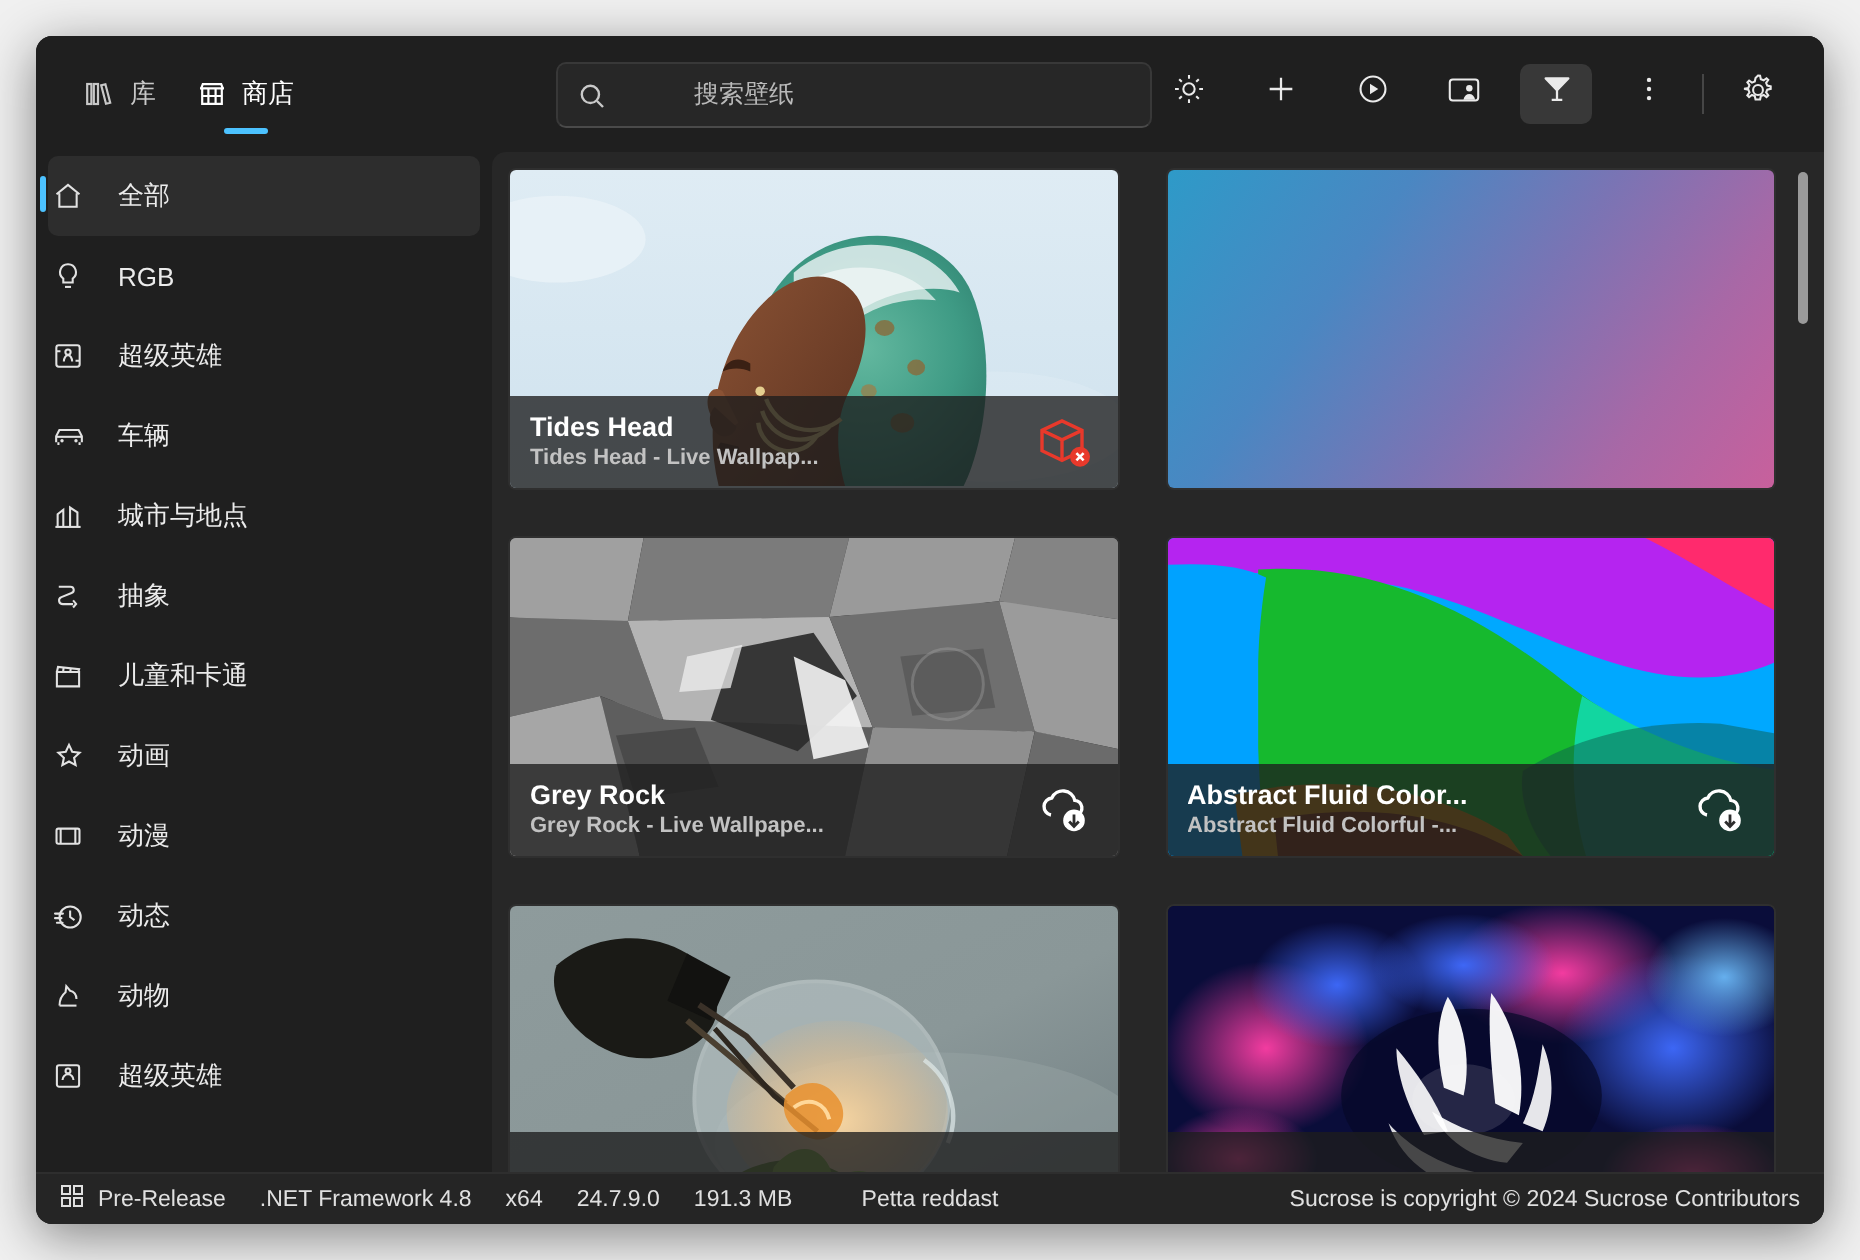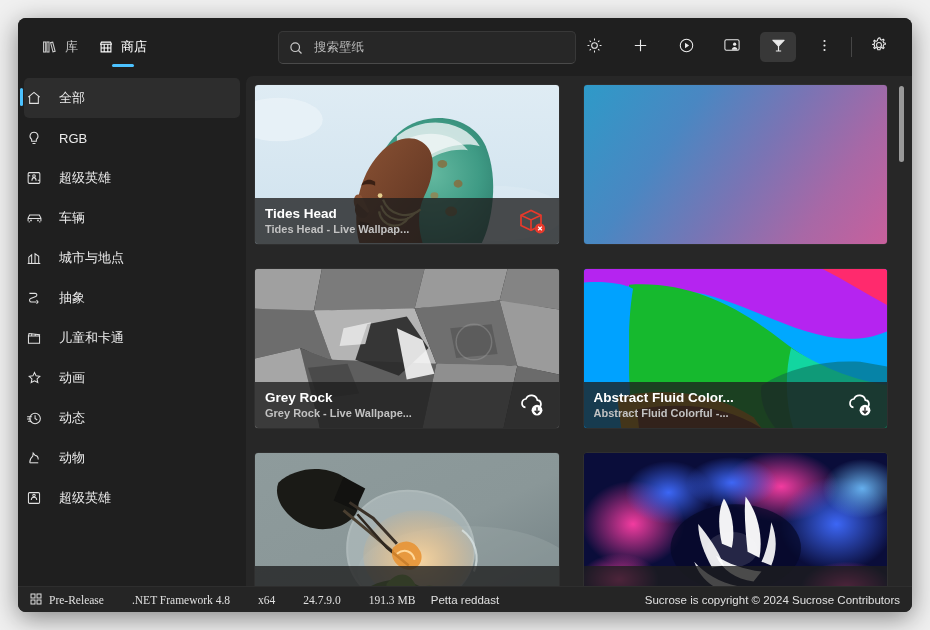--- a/index.html
+++ b/index.html
@@ -85,20 +85,21 @@
     border-bottom-color: #4a4a4a;
     border-radius: 5px;
     display: flex; align-items: center;
     padding: 0 10px;
   }
   .searchbox .sicon { color: #c9c9c9; display: flex; margin-right: 11px; }
   .searchbox input {
     flex: 1; background: transparent; border: 0; outline: 0;
     color: #e6e6e6; font-size: 12.5px;
     font-family: Liberation Mono, monospace;
+    margin-left: 33px;
   }
   .searchbox input::placeholder { color: #b9b9b9; }
 
   .toolbar {
     position: absolute; right: 10px; top: 11px;
     height: 36px; display: flex; align-items: center; gap: 0px;
   }
   .tbtn {
     width: 36px; height: 30px; border-radius: 5px;
     display: flex; align-items: center; justify-content: center;
@@ -193,21 +194,21 @@
 
   
   .statusbar {
     height: 26px; flex: 0 0 26px;
     background: #252525;
     display: flex; align-items: center;
     color: #e0e0e0; font-size: 11.5px;
     padding: 0 12px;
     border-top: 1px solid #2e2e2e;
   }
-  .sb-left { display: flex; align-items: center; gap: 28px; font-family: Liberation Serif, serif; }
+  .sb-left { display: flex; align-items: center; gap: 17px; }
   .sb-grid { display: flex; align-items: center; gap: 7px; }
   .sb-center { position: absolute; left: 0; right: 0; text-align: center;
                pointer-events: none; color: #e0e0e0; font-size: 11.5px; }
   .sb-right { margin-left: auto; }
   .sbwrap { position: relative; width: 100%; display: flex; align-items: center; }
 </style>
 </head>
 <body>
 
 <div id="app">
@@ -391,20 +392,29 @@
 
       <div class="navitem">
         <span class="nicon">
           <svg width="17" height="17" viewBox="0 0 18 18" fill="none" stroke="currentColor" stroke-width="1.1">
             <path d="M9 2.6l1.7 3.6 3.9.5-2.9 2.7.8 3.9L9 11.4l-3.5 1.9.8-3.9L3.4 6.7l3.9-.5z"></path>
           </svg>
         </span>
         <span>动画</span>
       </div>
 
+      <div class="navitem">
+        <span class="nicon">
+          <svg width="16" height="16" viewBox="0 0 17 17" fill="none" stroke="currentColor" stroke-width="1.1">
+            <rect x="2.4" y="4.6" width="12.2" height="8" rx="1"></rect>
+            <path d="M4.6 4.6v8M12.4 4.6v8"></path>
+          </svg>
+        </span>
+        <span>动漫</span>
+      </div>
 
       <div class="navitem">
         <span class="nicon">
           <svg width="17" height="17" viewBox="0 0 18 18" fill="none" stroke="currentColor" stroke-width="1.1">
             <circle cx="9.6" cy="9" r="5.6"></circle>
             <path d="M9.6 5.6V9l2.3 1.6"></path>
             <path d="M1.6 7.2h4.2M1.6 9.6h3.4M2.6 12h3" stroke-linecap="round"></path>
           </svg>
         </span>
         <span>动态</span>

